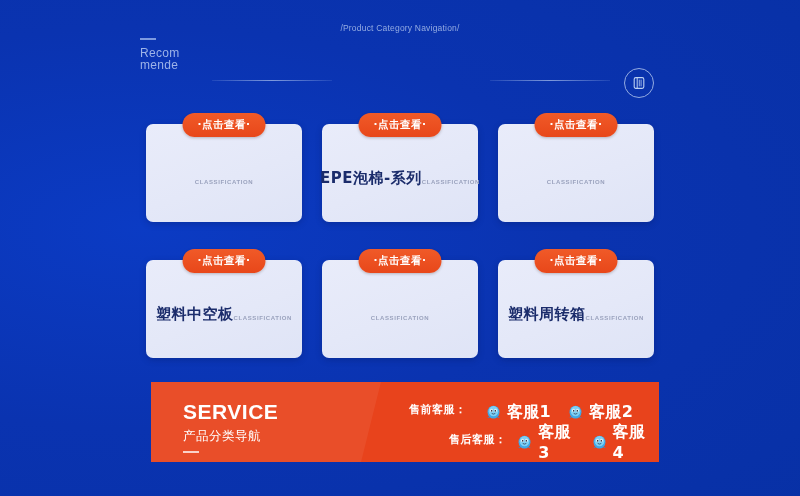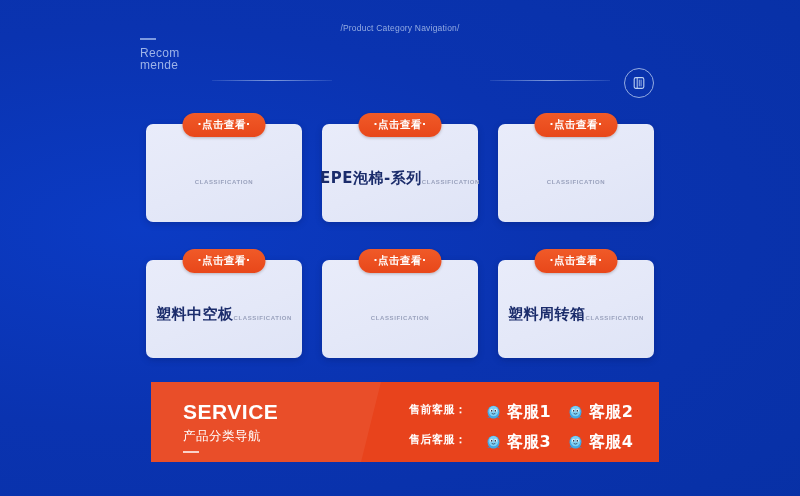--- a/index.html
+++ b/index.html
@@ -213,21 +213,21 @@
     position: absolute;
     left: 258px;
     top: 20px;
     width: 240px;
   }
   .service-line {
     display: flex;
     height: 20px;
     margin-bottom: 10px;
   }
-  .service-line:last-child { margin-bottom: 0; }
+  .service-line:last-child { margin-bottom: 0; margin-left: 40px; }
   .service-label {
     color: #ffffff;
     font-size: 11px;
     font-weight: bold;
     letter-spacing: 0.5px;
     width: 76px;
     font-family: "DejaVu Sans", "Liberation Sans", sans-serif;
   }
   .contact {
     display: flex;

